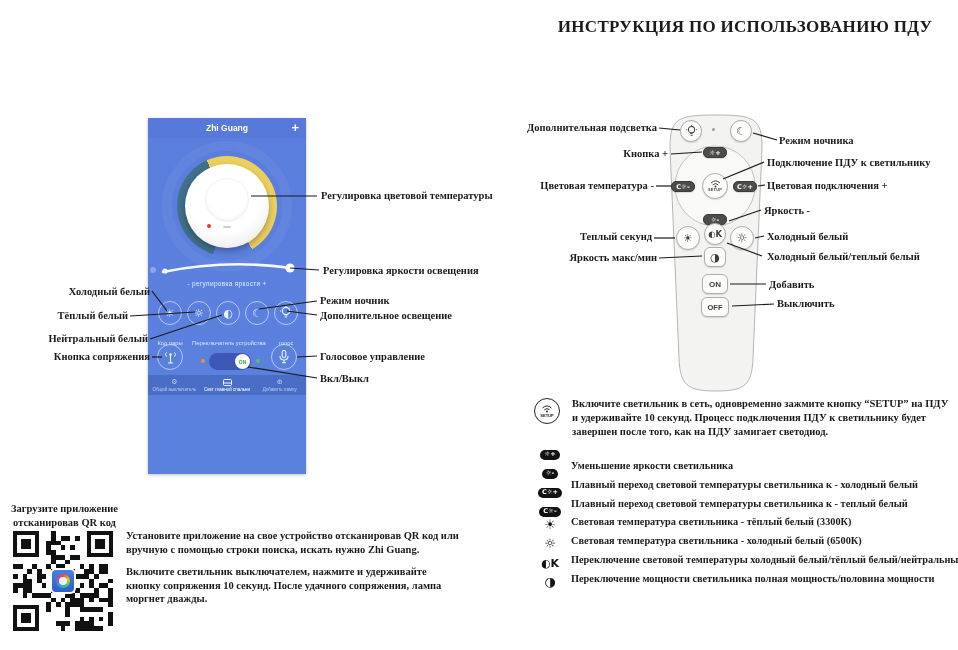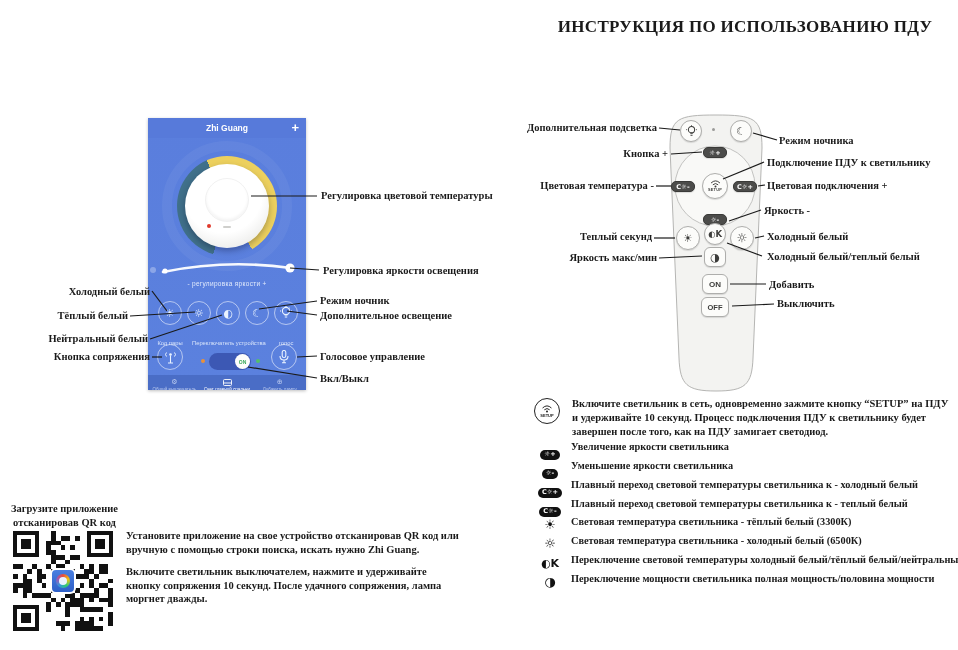--- a/index.html
+++ b/index.html
@@ -16,21 +16,21 @@
   
   .callout { font-size:10.5px; font-weight:600; white-space:nowrap; }
   .callout.r { text-align:right; }
 
   
   svg.lines { position:absolute; left:0; top:0; width:958px; height:650px; pointer-events:none; }
   svg.lines line { stroke:#1a1a1a; stroke-width:1.2; }
 
   
   .phone {
-    left:148px; top:118px; width:158px; height:272px;
+    left:148px; top:118px; width:158px; height:356px;
     background:linear-gradient(#5a7edd,#5b81de);
     font-family:"Liberation Sans", sans-serif; overflow:hidden;
     box-shadow:0 1px 3px rgba(0,0,0,.25);
   }
   .phone-header { position:absolute; left:0; top:0; width:100%; height:20px; background:#577ada; }
   .phone-title { position:absolute; width:100%; top:5px; text-align:center; color:#fff; font-size:8.5px; font-weight:bold; }
   .phone-plus { position:absolute; right:7px; top:2px; color:#fff; font-size:13px; font-weight:bold; }
   .glow { border-radius:50%; border:10px solid rgba(255,255,255,.05); }
   .ring {
     left:29px; top:38px; width:100px; height:100px; border-radius:50%;
@@ -271,21 +271,20 @@
   <div class="abs note-icon">
     <svg width="12" height="8" viewBox="0 0 12 9">
       <path d="M1,3.4 Q6,-1.4 11,3.4 M3,5.4 Q6,2.6 9,5.4" fill="none" stroke="#222" stroke-width="1.1"></path>
       <circle cx="6" cy="7.4" r="1.1" fill="#222"></circle>
     </svg>
     <span style="font-size:4px; font-weight:bold; font-family:'Liberation Sans',sans-serif;">SETUP</span>
   </div>
   <div class="abs note-text">Включите светильник в сеть, одновременно зажмите кнопку “SETUP” на ПДУ и удерживайте 10 секунд. Процесс подключения ПДУ к светильнику будет завершен после того, как на ПДУ замигает светодиод.</div>
 
   <div class="legend-ic" style="top:441px;"><span class="legend-pill">☼+</span></div>
-  <div class="legend-tx" style="top:441px;">Увеличение яркости светильника</div>
   <div class="legend-ic" style="top:460px;"><span class="legend-pill">☼-</span></div>
   <div class="legend-tx" style="top:460px;">Уменьшение яркости светильника</div>
   <div class="legend-ic" style="top:479px;"><span class="legend-pill" style="border-radius:7px;">C☼+</span></div>
   <div class="legend-tx" style="top:479px;">Плавный переход световой температуры светильника к - холодный белый</div>
   <div class="legend-ic" style="top:498px;"><span class="legend-pill" style="border-radius:7px;">C☼-</span></div>
   <div class="legend-tx" style="top:498px;">Плавный переход световой температуры светильника к - теплый белый</div>
   <div class="legend-ic" style="top:514px;"><span class="legend-glyph">☀</span></div>
   <div class="legend-tx" style="top:516px;">Световая температура светильника - тёплый белый (3300К)</div>
   <div class="legend-ic" style="top:533px;"><span class="legend-glyph">☼</span></div>
   <div class="legend-tx" style="top:535px;">Световая температура светильника - холодный белый (6500К)</div>

